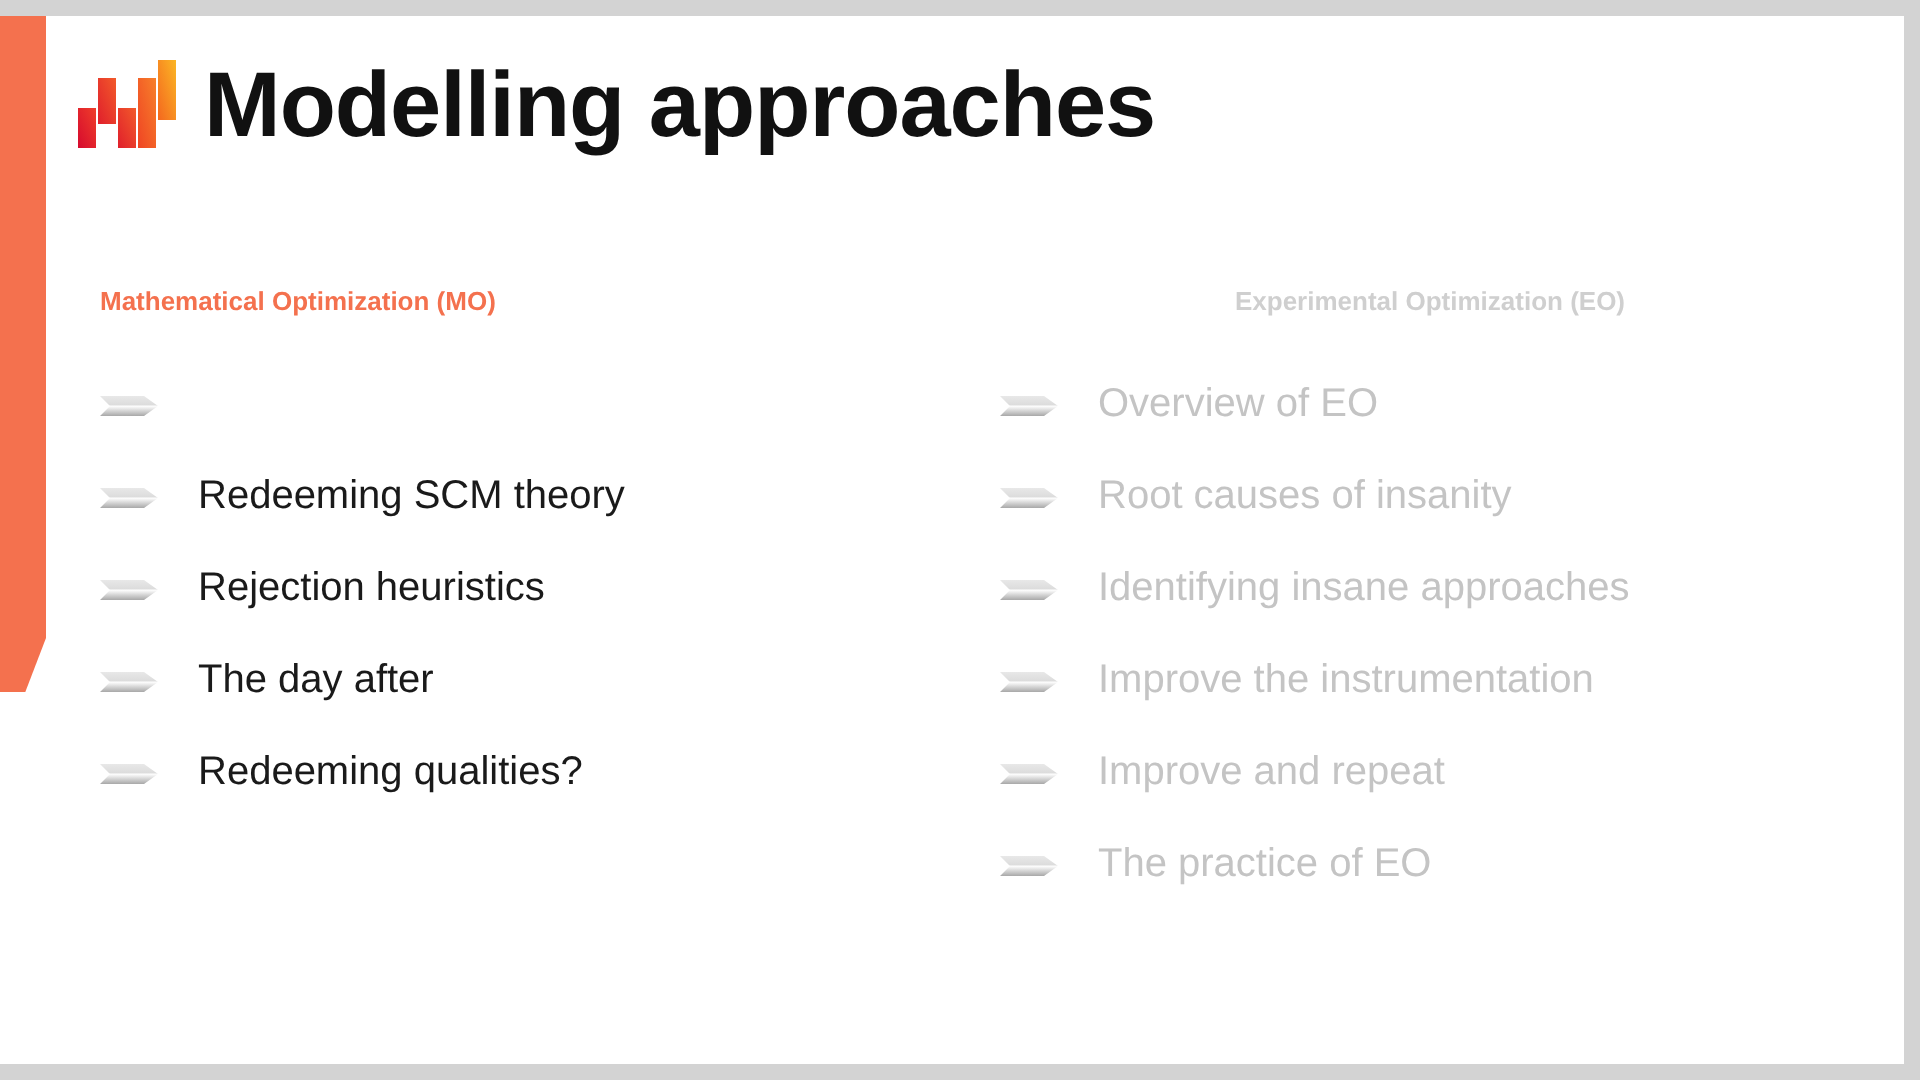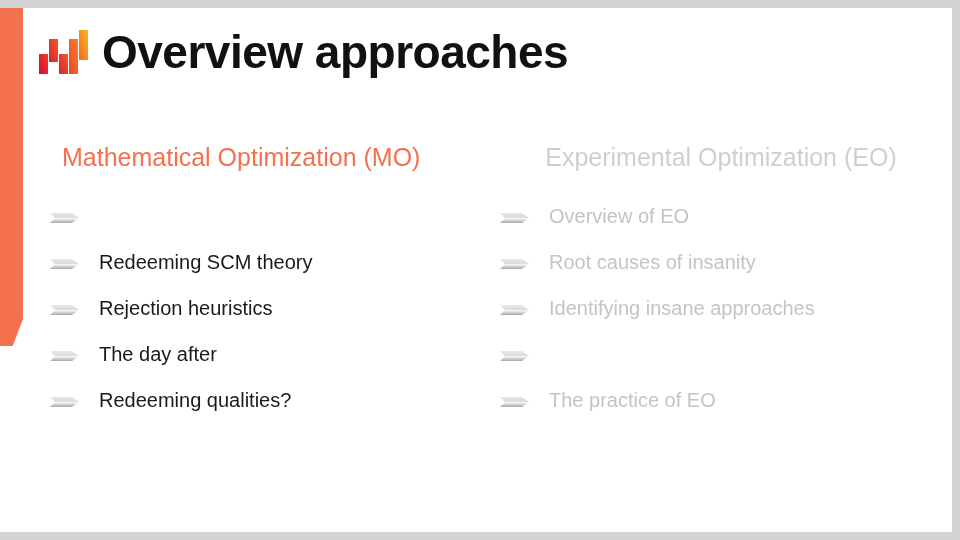--- a/index.html
+++ b/index.html
@@ -64,25 +64,24 @@
 
   
   .column {
     position: absolute;
     top: 143px;
   }
   .column.left  { left: 50px;  width: 430px; }
   .column.right { left: 500px; width: 430px; }
 
   .col-header {
-    font-size: 25px;
-    font-weight: normal;
+    font-size: 13px;
+    font-weight: bold;
     white-space: nowrap;
     margin-bottom: 21px;
-    margin-left: 12px;
   }
   .col-header.mo { color: #f4714e; }
   .col-header.eo { color: #cfcfcf; text-align: center; }
 
   .bullet-list {
     list-style: none;
     margin: 0;
     padding: 0;
   }
   .bullet-item {
@@ -137,21 +136,21 @@
         </linearGradient>
       </defs>
       <rect x="1" y="26" width="9" height="20" fill="url(#g1)"></rect>
       <rect x="11" y="11" width="9" height="23" fill="url(#g2)"></rect>
       <rect x="21" y="26" width="9" height="20" fill="url(#g2)"></rect>
       <rect x="31" y="11" width="9" height="35" fill="url(#g3)"></rect>
       <rect x="41" y="2" width="9" height="30" fill="url(#g4)"></rect>
     </svg>
   </div>
 
-  <div class="title">Overview approaches</div>
+  <div class="title">Modelling approaches</div>
 
   <div class="column left">
     <div class="col-header mo">Mathematical Optimization (MO)</div>
     <ul class="bullet-list">
       <li class="bullet-item">
         <span class="marker">
           <svg width="29" height="12" viewBox="0 0 29 12" xmlns="http://www.w3.org/2000/svg">
             <defs>
               <linearGradient id="bg" x1="0" y1="0" x2="0" y2="1">
                 <stop offset="0%" stop-color="#e8e8e8"></stop>
@@ -225,20 +224,29 @@
           </svg>
         </span>
         <span class="item-text">Identifying insane approaches</span>
       </li>
       <li class="bullet-item">
         <span class="marker">
           <svg width="29" height="12" viewBox="0 0 29 12" xmlns="http://www.w3.org/2000/svg">
             <polygon points="0,1 22,1 29,6 22,11 0,11 5,6" fill="url(#bg)"></polygon>
           </svg>
         </span>
+        <span class="item-text">Improve the instrumentation</span>
+      </li>
+      <li class="bullet-item">
+        <span class="marker">
+          <svg width="29" height="12" viewBox="0 0 29 12" xmlns="http://www.w3.org/2000/svg">
+            <polygon points="0,1 22,1 29,6 22,11 0,11 5,6" fill="url(#bg)"></polygon>
+          </svg>
+        </span>
+        <span class="item-text">Improve and repeat</span>
       </li>
       <li class="bullet-item">
         <span class="marker">
           <svg width="29" height="12" viewBox="0 0 29 12" xmlns="http://www.w3.org/2000/svg">
             <polygon points="0,1 22,1 29,6 22,11 0,11 5,6" fill="url(#bg)"></polygon>
           </svg>
         </span>
         <span class="item-text">The practice of EO</span>
       </li>
     </ul>

